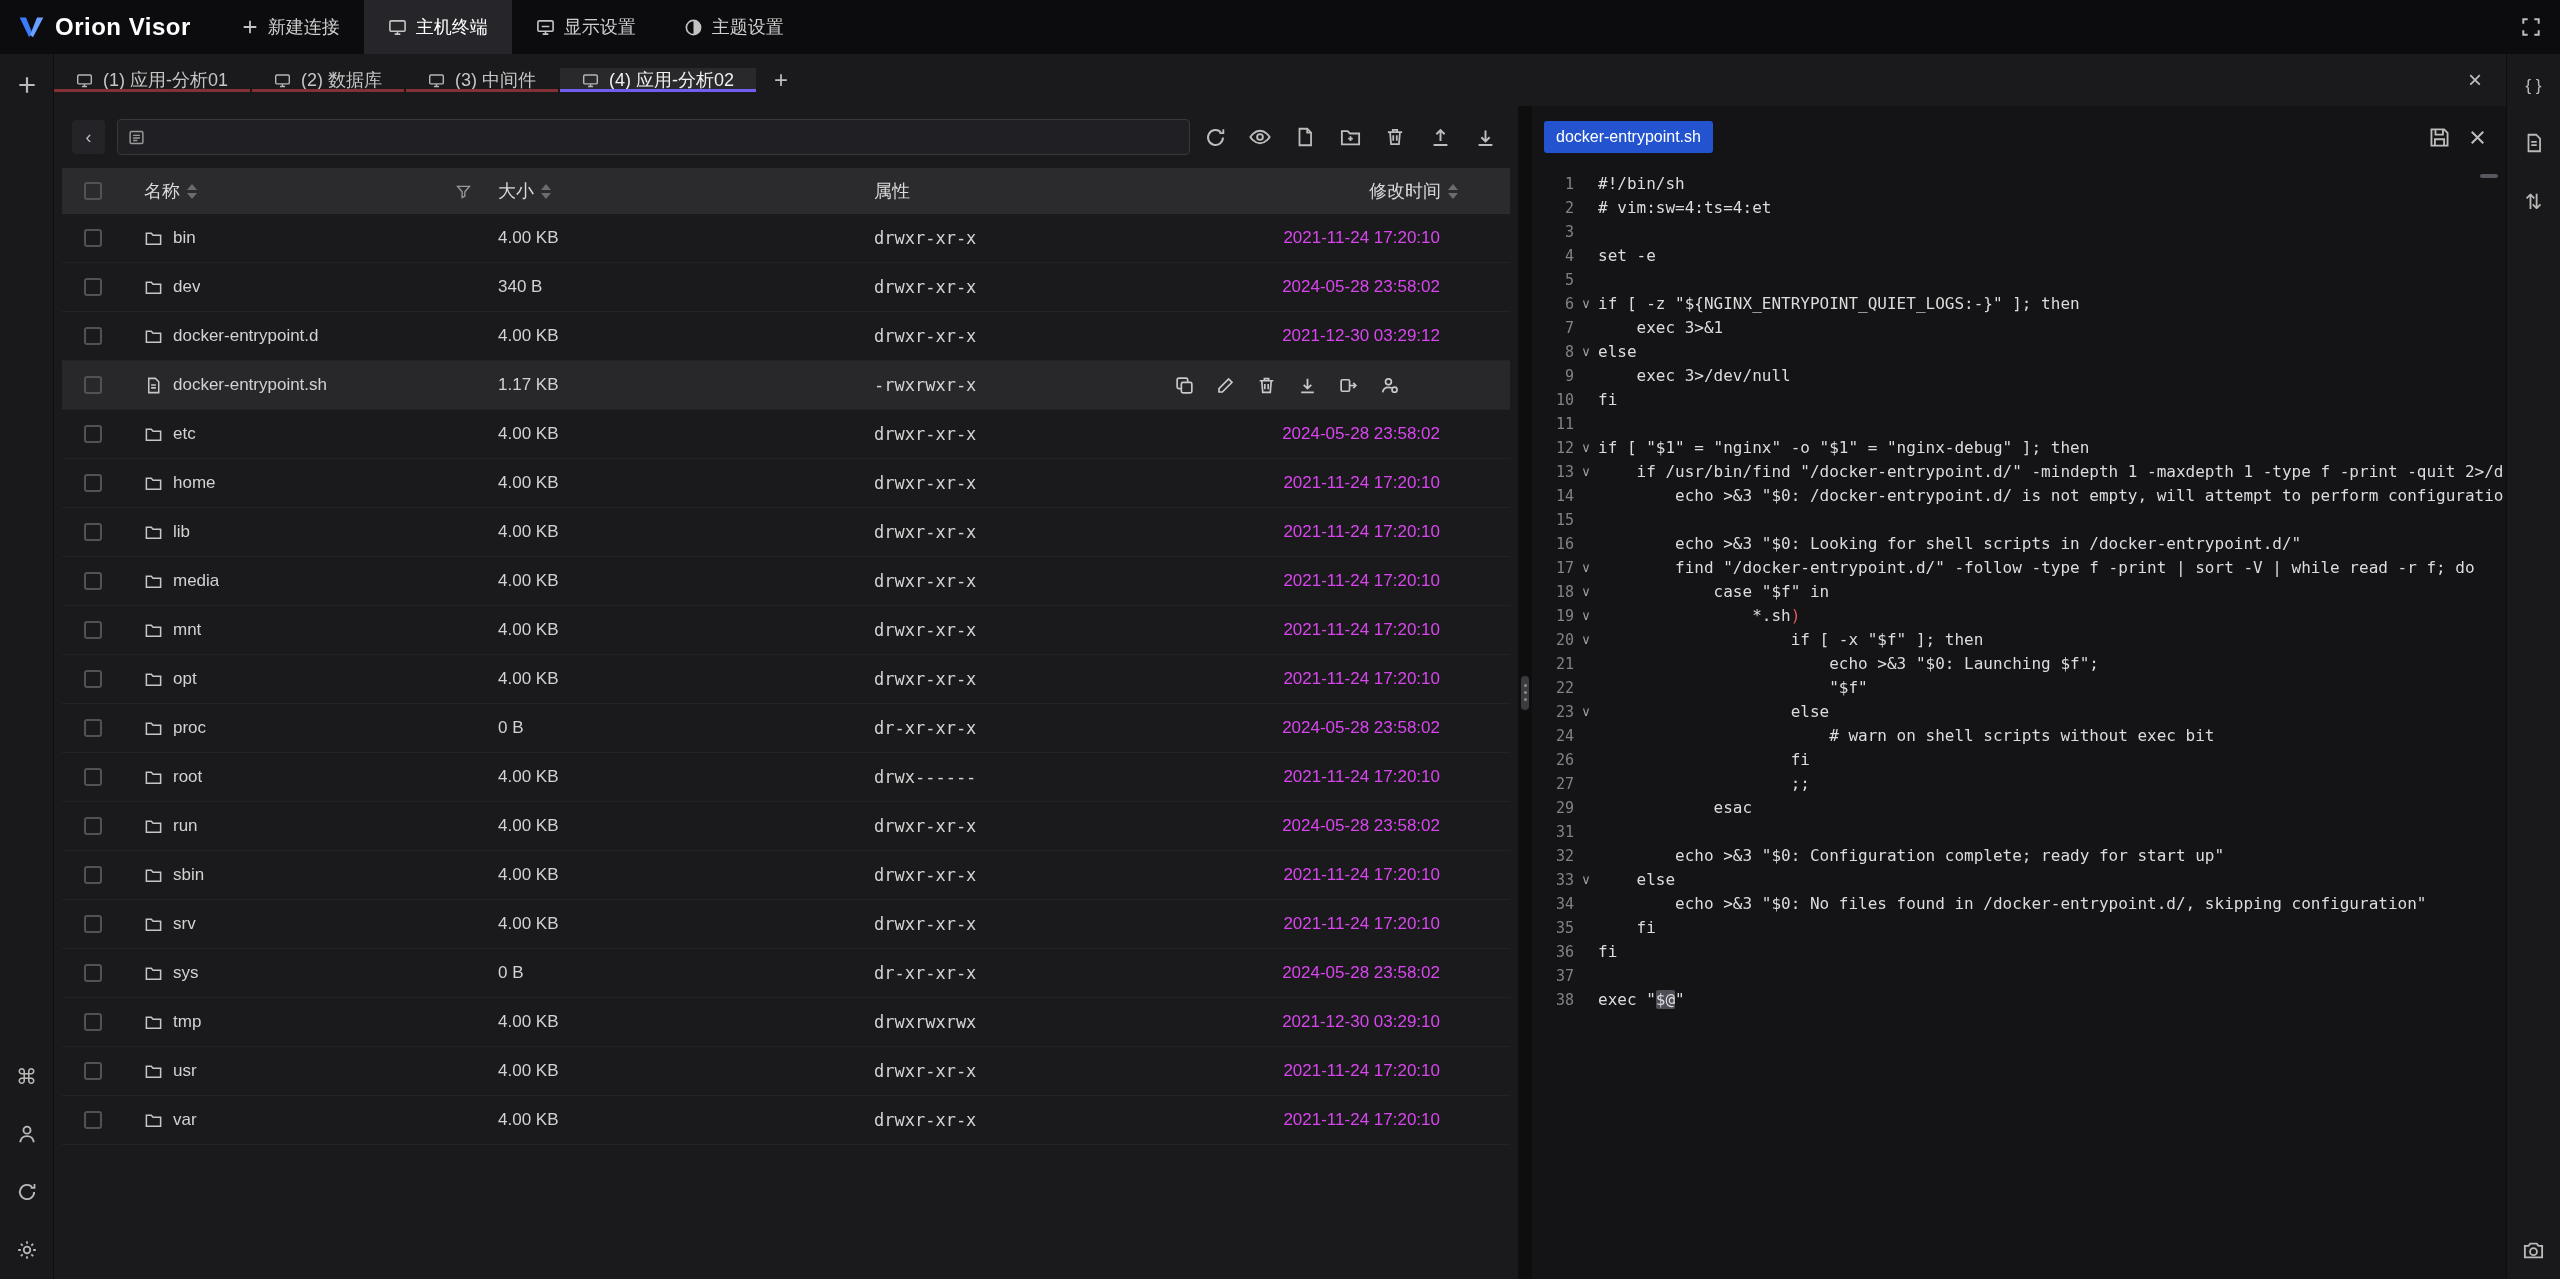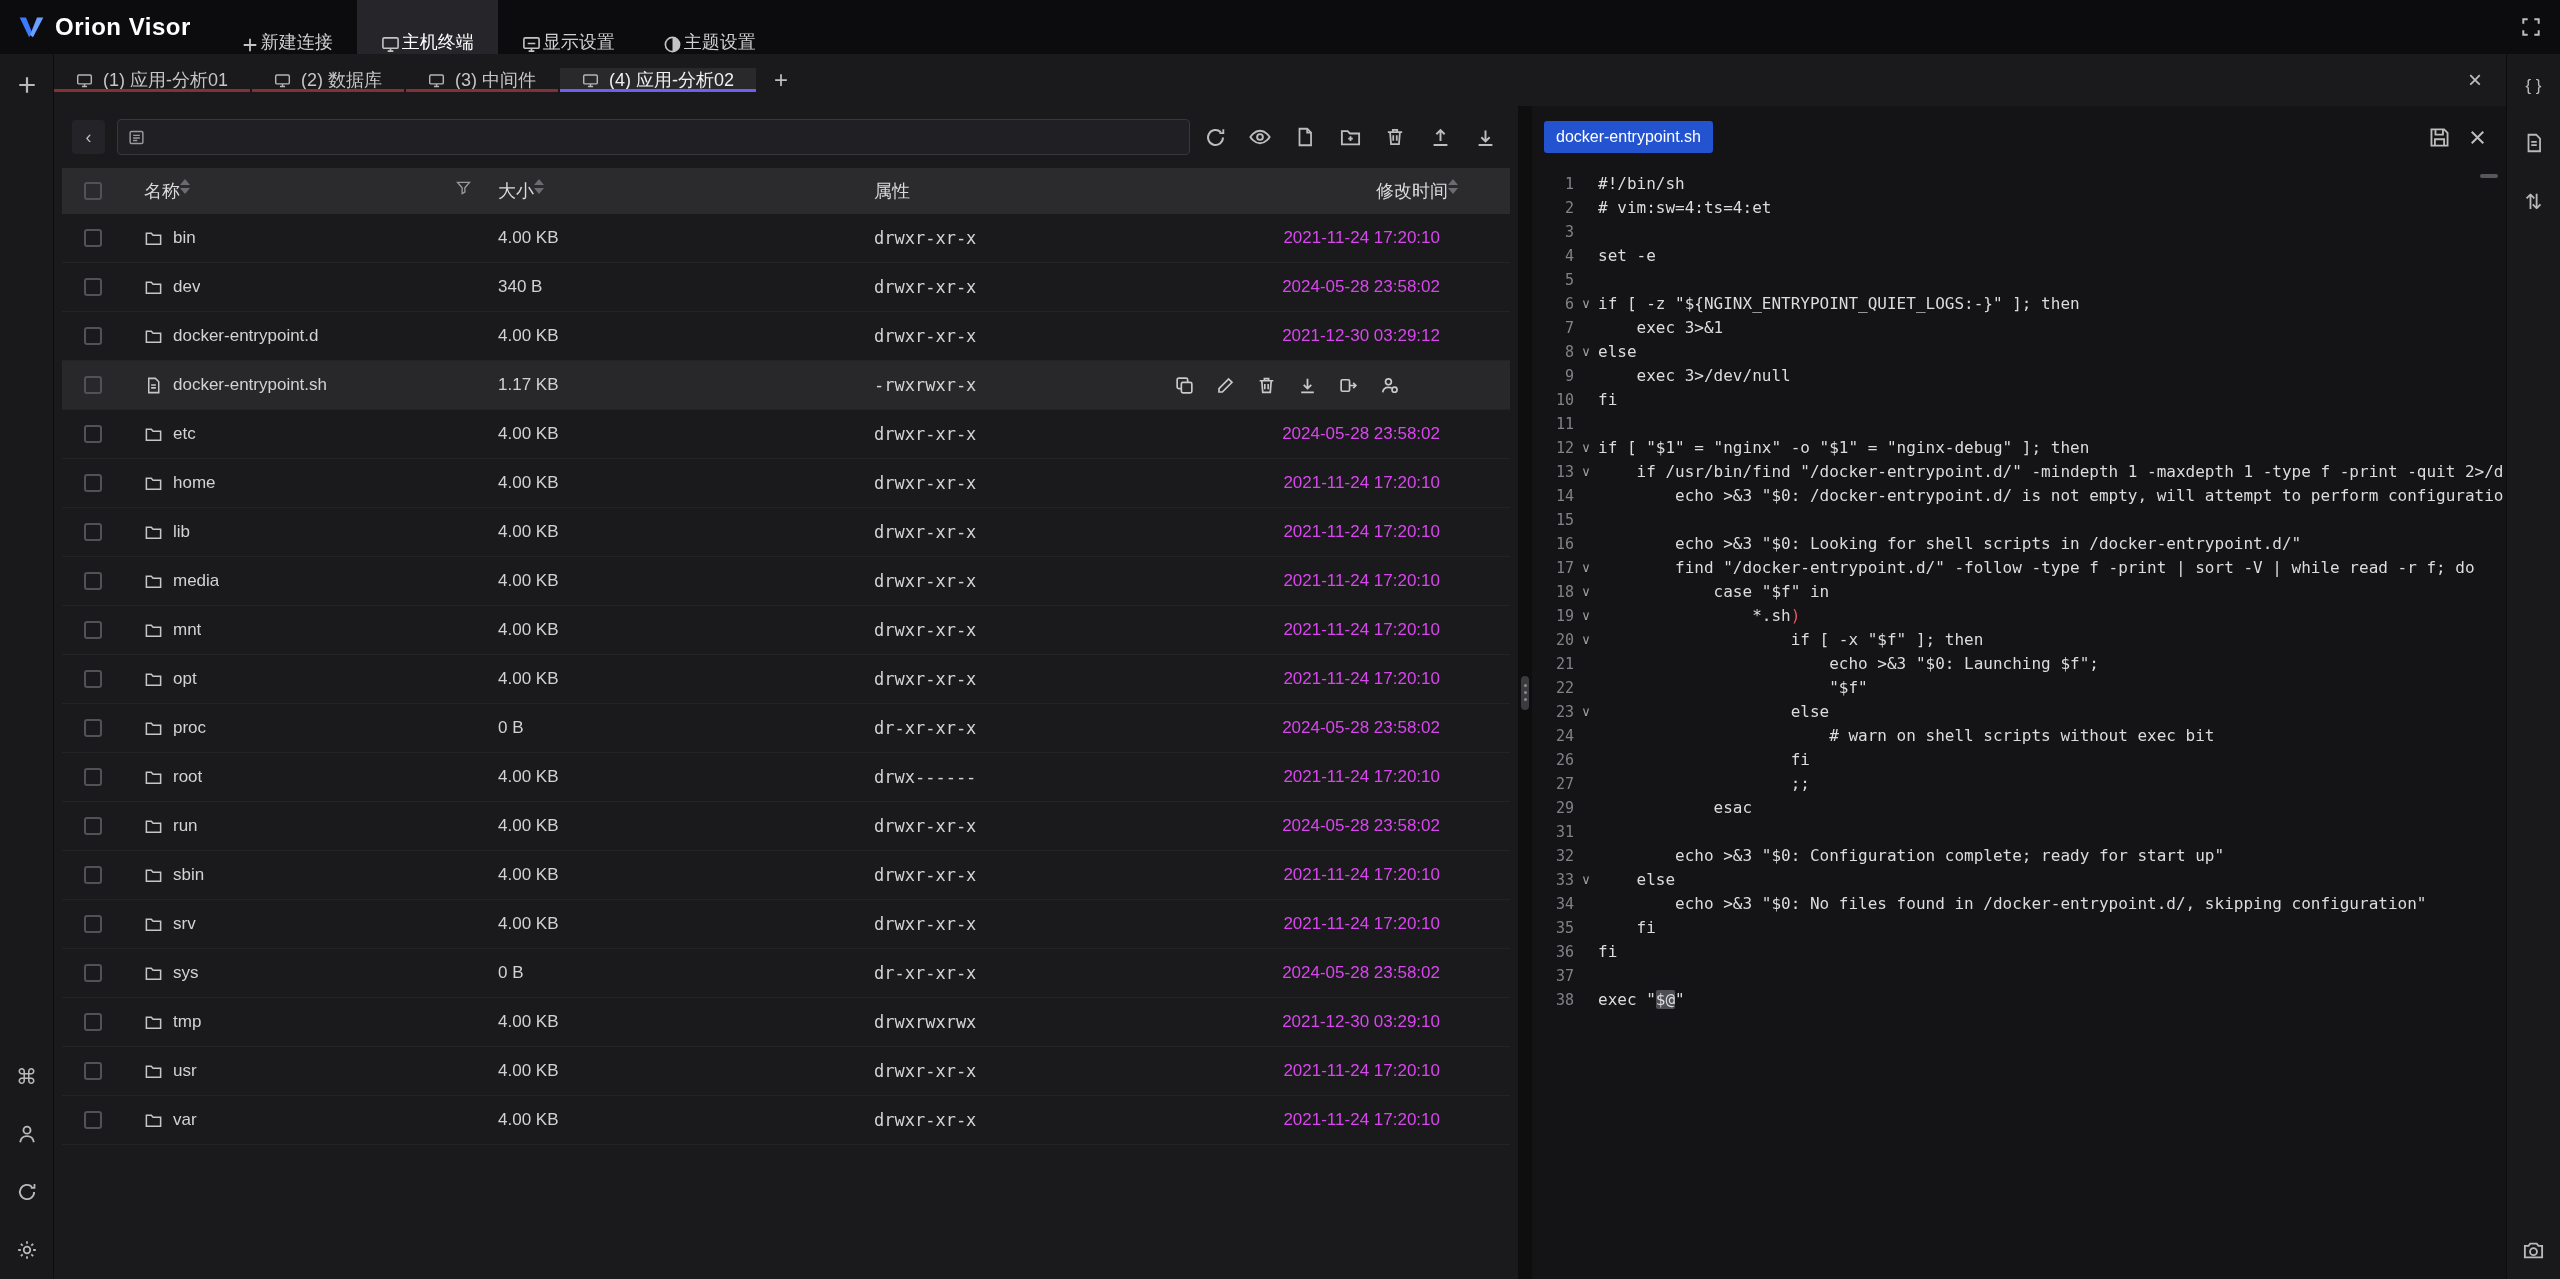--- a/index.html
+++ b/index.html
@@ -5,21 +5,21 @@
   * { margin:0; padding:0; box-sizing:border-box; }
   html,body { width:2560px; height:1279px; overflow:hidden; background:#0f0f10;
     font-family:"Liberation Sans","DejaVu Sans",sans-serif; color:#d6d6d6; }
   svg { display:block; }
   .app { width:2560px; height:1279px; display:flex; flex-direction:column; }
 
   
   .topbar { height:54px; background:#0c0c0e; display:flex; align-items:stretch; flex:none; }
   .logo { display:flex; align-items:center; gap:10px; padding:0 26px 0 18px; }
   .brand { font-size:24px; font-weight:bold; color:#fff; letter-spacing:.5px; }
-  .nav-item { display:flex; align-items:flex-end; gap:2px; padding:0 24px; font-size:18px; color:#cfcfcf; cursor:pointer;font-family:Liberation Serif, serif; }
+  .nav-item { display:flex; align-items:center; gap:9px; padding:0 24px; font-size:18px; color:#cfcfcf; cursor:pointer;font-family:Liberation Serif, serif; }
   .nav-item.active { background:#26262a; color:#fff; }
   .nav-item svg, .nav-item .glyph { color:#c3c3c3; }
   .topbar-right { margin-left:auto; display:flex; align-items:center; padding-right:18px; }
   .icon-btn { background:none; border:none; color:#bdbdbd; display:flex; align-items:center; justify-content:center; cursor:pointer; }
 
   
   .content-row { flex:1; display:flex; min-height:0; }
   .rail { width:54px; flex:none; background:#19191b; display:flex; flex-direction:column; align-items:center; }
   .rail-left { border-right:1px solid #0d0d0e; justify-content:space-between; padding:16px 0 14px; }
   .rail-right { border-left:1px solid #0d0d0e; justify-content:space-between; padding:16px 0 14px; }
@@ -51,21 +51,21 @@
   .back-btn { width:34px; height:34px; background:#242428; border:none; border-radius:4px; color:#bdbdbd; font-size:18px; }
   .path-input { width:1108px; height:36px; background:#202024; border:1px solid #37373c; border-radius:4px;
     display:flex; align-items:center; padding:0 10px; gap:10px; }
   .path-input input { flex:1; background:transparent; border:none; outline:none; color:#ddd; font-size:16px; }
   .toolbar-icons { margin-left:auto; display:flex; align-items:center; gap:19px; }
   .toolbar-icons .icon-btn { width:26px; height:26px; }
 
   .file-table { margin:0 8px; flex:1; min-height:0; display:flex; flex-direction:column; overflow:hidden; }
   .grid-cols { display:grid; grid-template-columns:62px 358px 376px 420px 1fr; align-items:center; }
   .table-head { height:46px; flex:none; background:#2b2b2e; font-size:18px; color:#dadada; }
-  .th { display:flex; }
+  .th { display:flex; align-items:center; gap:7px; }
   .th-name { position:relative; padding-left:20px; }
   .th-size, .th-attr { padding-left:16px; }
   .th-time { justify-content:flex-end; padding-right:52px; }
   .sorter { display:inline-flex; flex-direction:column; gap:3px; }
   .sorter i { width:0; height:0; border-left:5px solid transparent; border-right:5px solid transparent; display:block; }
   .sorter .up { border-bottom:6px solid #6b6b70; }
   .sorter .dn { border-top:6px solid #6b6b70; }
   .funnel { position:absolute; right:10px; color:#9a9a9a; }
 
   .tbody { overflow:hidden; }

